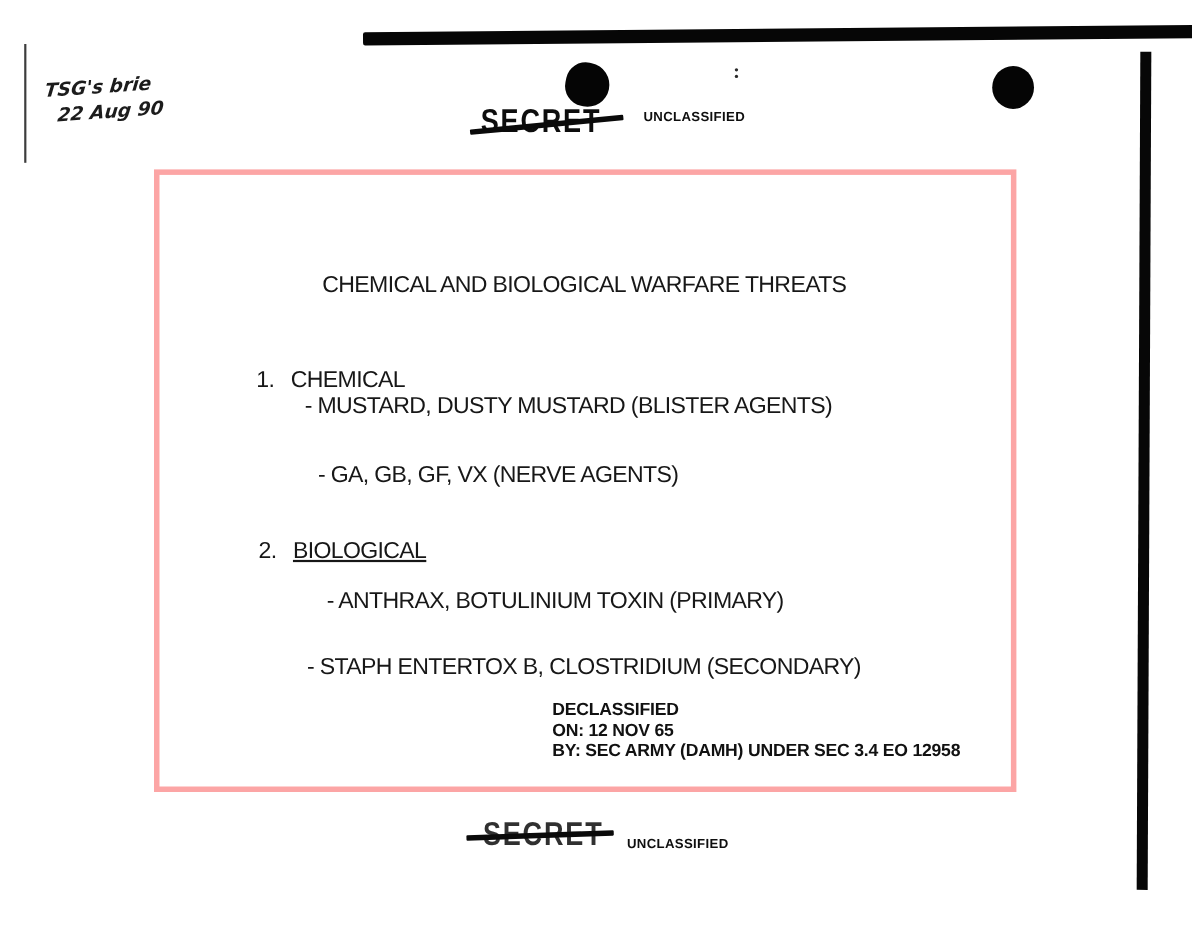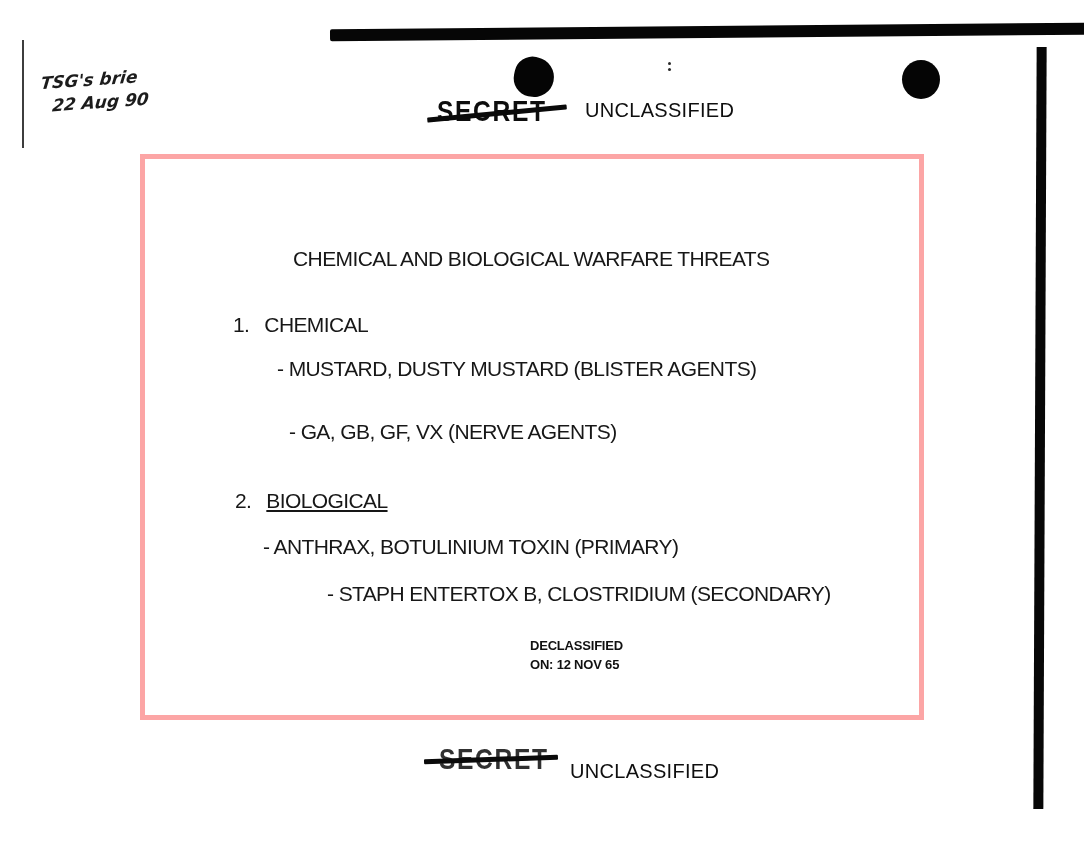--- a/index.html
+++ b/index.html
@@ -31,36 +31,36 @@
   .handwriting .hw2 { margin-left:14px; }
 
   
   .secret { position:absolute; font-weight:bold; font-size:30px; letter-spacing:2px; color:#0d0d0d; white-space:nowrap; }
   .secret-inner { display:inline-block; transform:scaleX(0.82); transform-origin:left center; }
   .secret-top { left:437px; top:94px; }
   .secret-bottom { left:439px; top:742px; opacity:0.85; }
   .strike { position:absolute; background:#0a0a0a; border-radius:1px; }
   .strike-top { left:427px; top:111px; width:140px; height:5px; transform:rotate(-5.5deg); }
   .strike-bottom { left:424px; top:757px; width:134px; height:5px; transform:rotate(-2deg); }
-  .unclassified { position:absolute; font-weight:normal; font-size:20px; letter-spacing:0.3px; color:#0f0f0f; white-space:nowrap; }
+  .unclassified { position:absolute; font-weight:bold; font-size:12px; letter-spacing:0.3px; color:#0f0f0f; white-space:nowrap; }
   .unclassified-top { left:585px; top:99px; }
   .unclassified-bottom { left:570px; top:760px; }
 
   
   .slide-box { position:absolute; left:140px; top:154px; width:774px; height:556px; border:5px solid #fca5a5; }
   .stext { position:absolute; font-size:21px; letter-spacing:-0.6px; color:#171717; white-space:nowrap; }
   .slide-title { left:148px; top:88px; }
-  .s1 { left:88px;  top:154px; }
+  .s1 { left:88px;  top:175px; }
   .s2 { left:90px;  top:330px;text-decoration:underline; }
   .sec-num { display:inline-block; margin-right:15px; }
   .b1 { left:132px; top:198px; }
   .b2 { left:144px; top:261px; }
-  .b3 { left:118px; top:376px; }
-  .b4 { left:134px; top:423px;margin-left:48px; }
-  .declass { position:absolute; left:357px; top:478px; font-size:13px; font-weight:bold; line-height:18.5px; letter-spacing:-0.2px; color:#111; white-space:nowrap;margin-left:28px; }
+  .b3 { left:152px; top:376px; }
+  .b4 { left:134px; top:436px; }
+  .declass { position:absolute; left:357px; top:478px; font-size:16px; font-weight:bold; line-height:18.5px; letter-spacing:-0.2px; color:#111; white-space:nowrap; }
 </style>
 </head>
 <body>
 
 <div class="page">
 
   <div class="left-hairline"></div>
 
   <div class="handwriting">
     <div>TSG's brie</div>
@@ -89,20 +89,21 @@
 
     <div class="stext s2">
       <span class="sec-num">2.</span><span>BIOLOGICAL</span>
     </div>
     <div class="stext b3">- ANTHRAX, BOTULINIUM TOXIN (PRIMARY)</div>
     <div class="stext b4">- STAPH ENTERTOX B, CLOSTRIDIUM (SECONDARY)</div>
 
     <div class="declass">
       <div>DECLASSIFIED</div>
       <div>ON: 12 NOV 65</div>
+      <div>BY: SEC ARMY (DAMH) UNDER SEC 3.4 EO 12958</div>
     </div>
   </div>
 
   <div class="secret secret-bottom">
     <span class="secret-inner">SECRET</span>
   </div>
   <div class="strike strike-bottom"></div>
   <div class="unclassified unclassified-bottom">UNCLASSIFIED</div>
 
   <div class="right-bar"></div>

